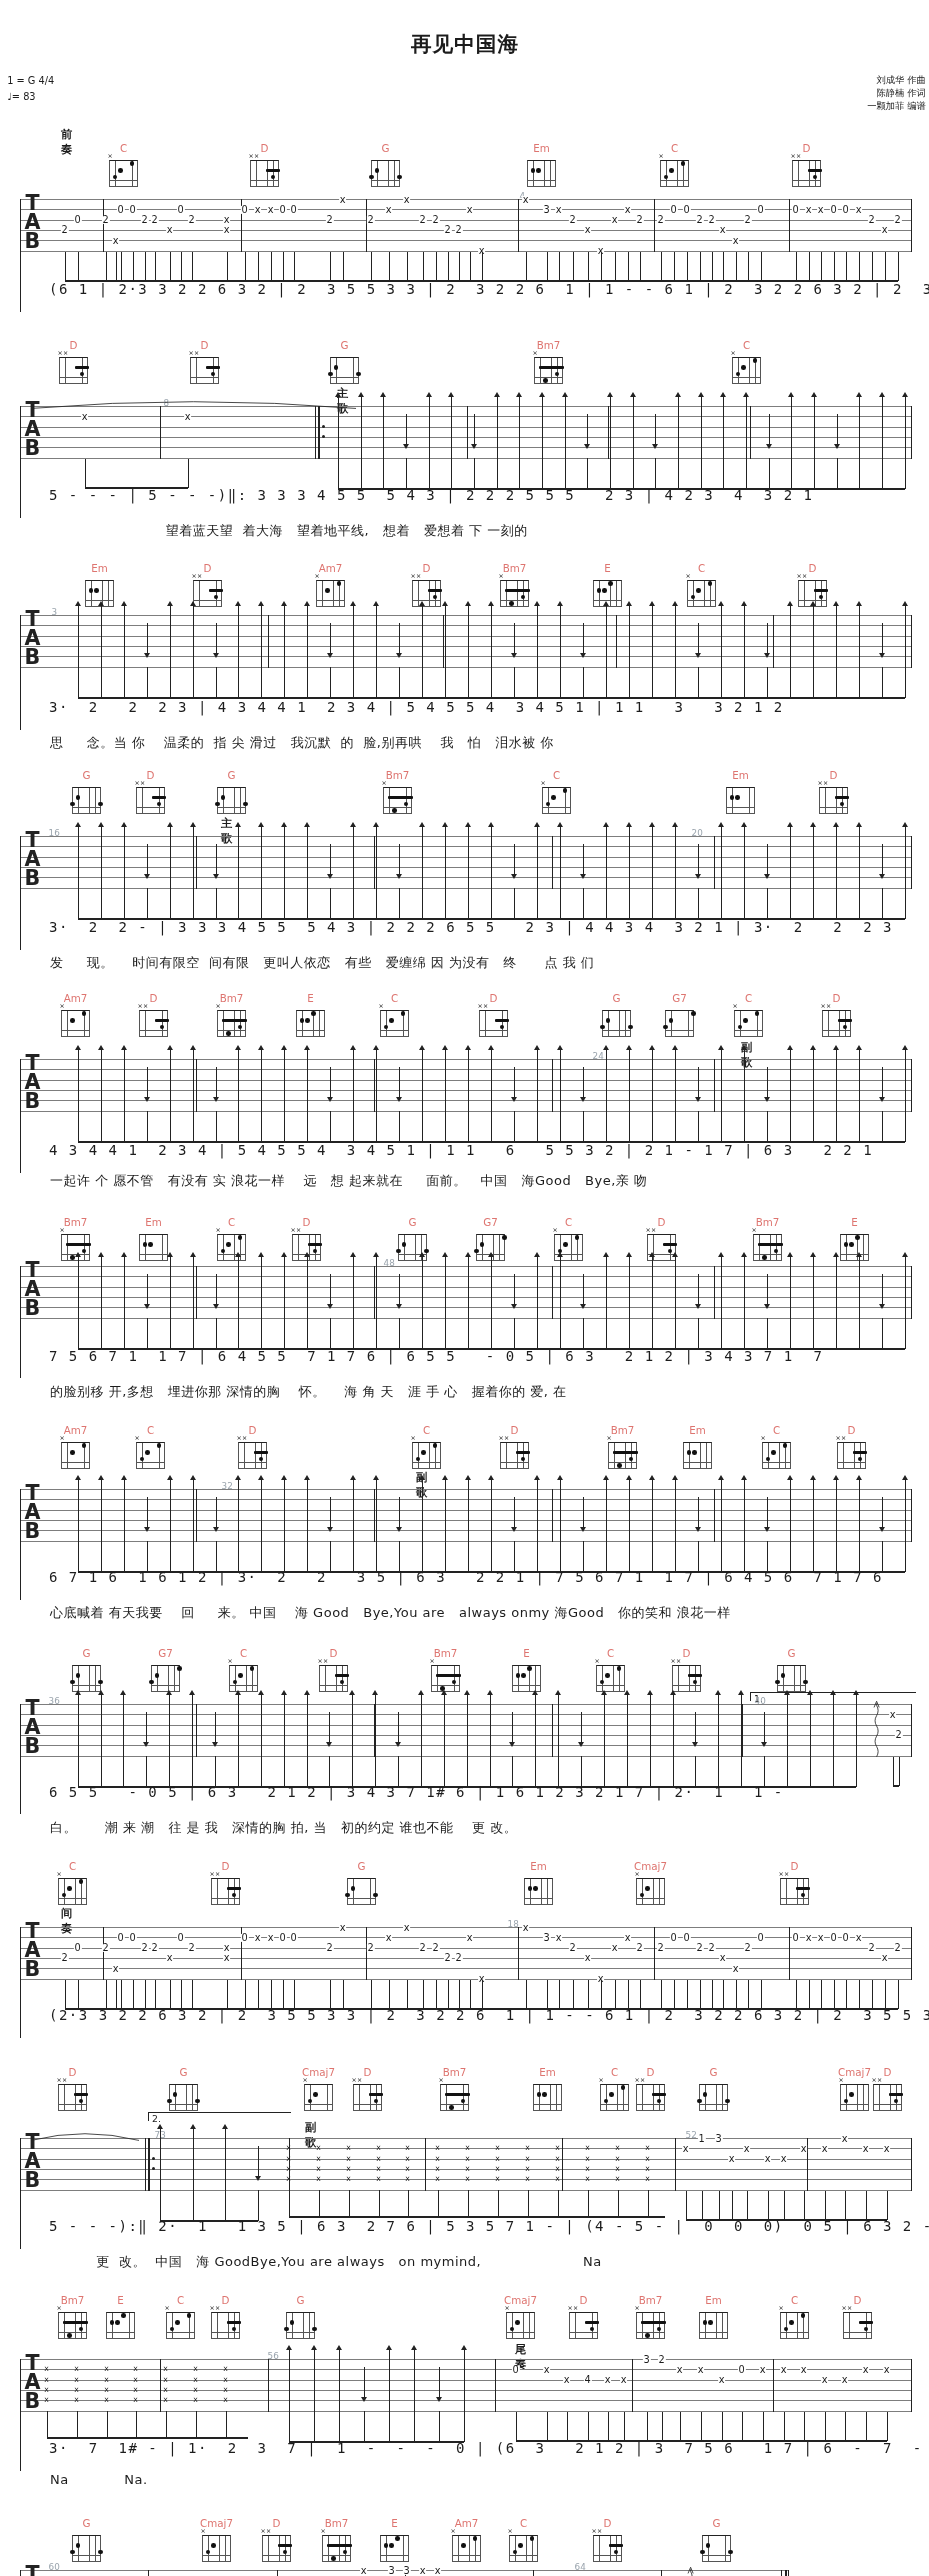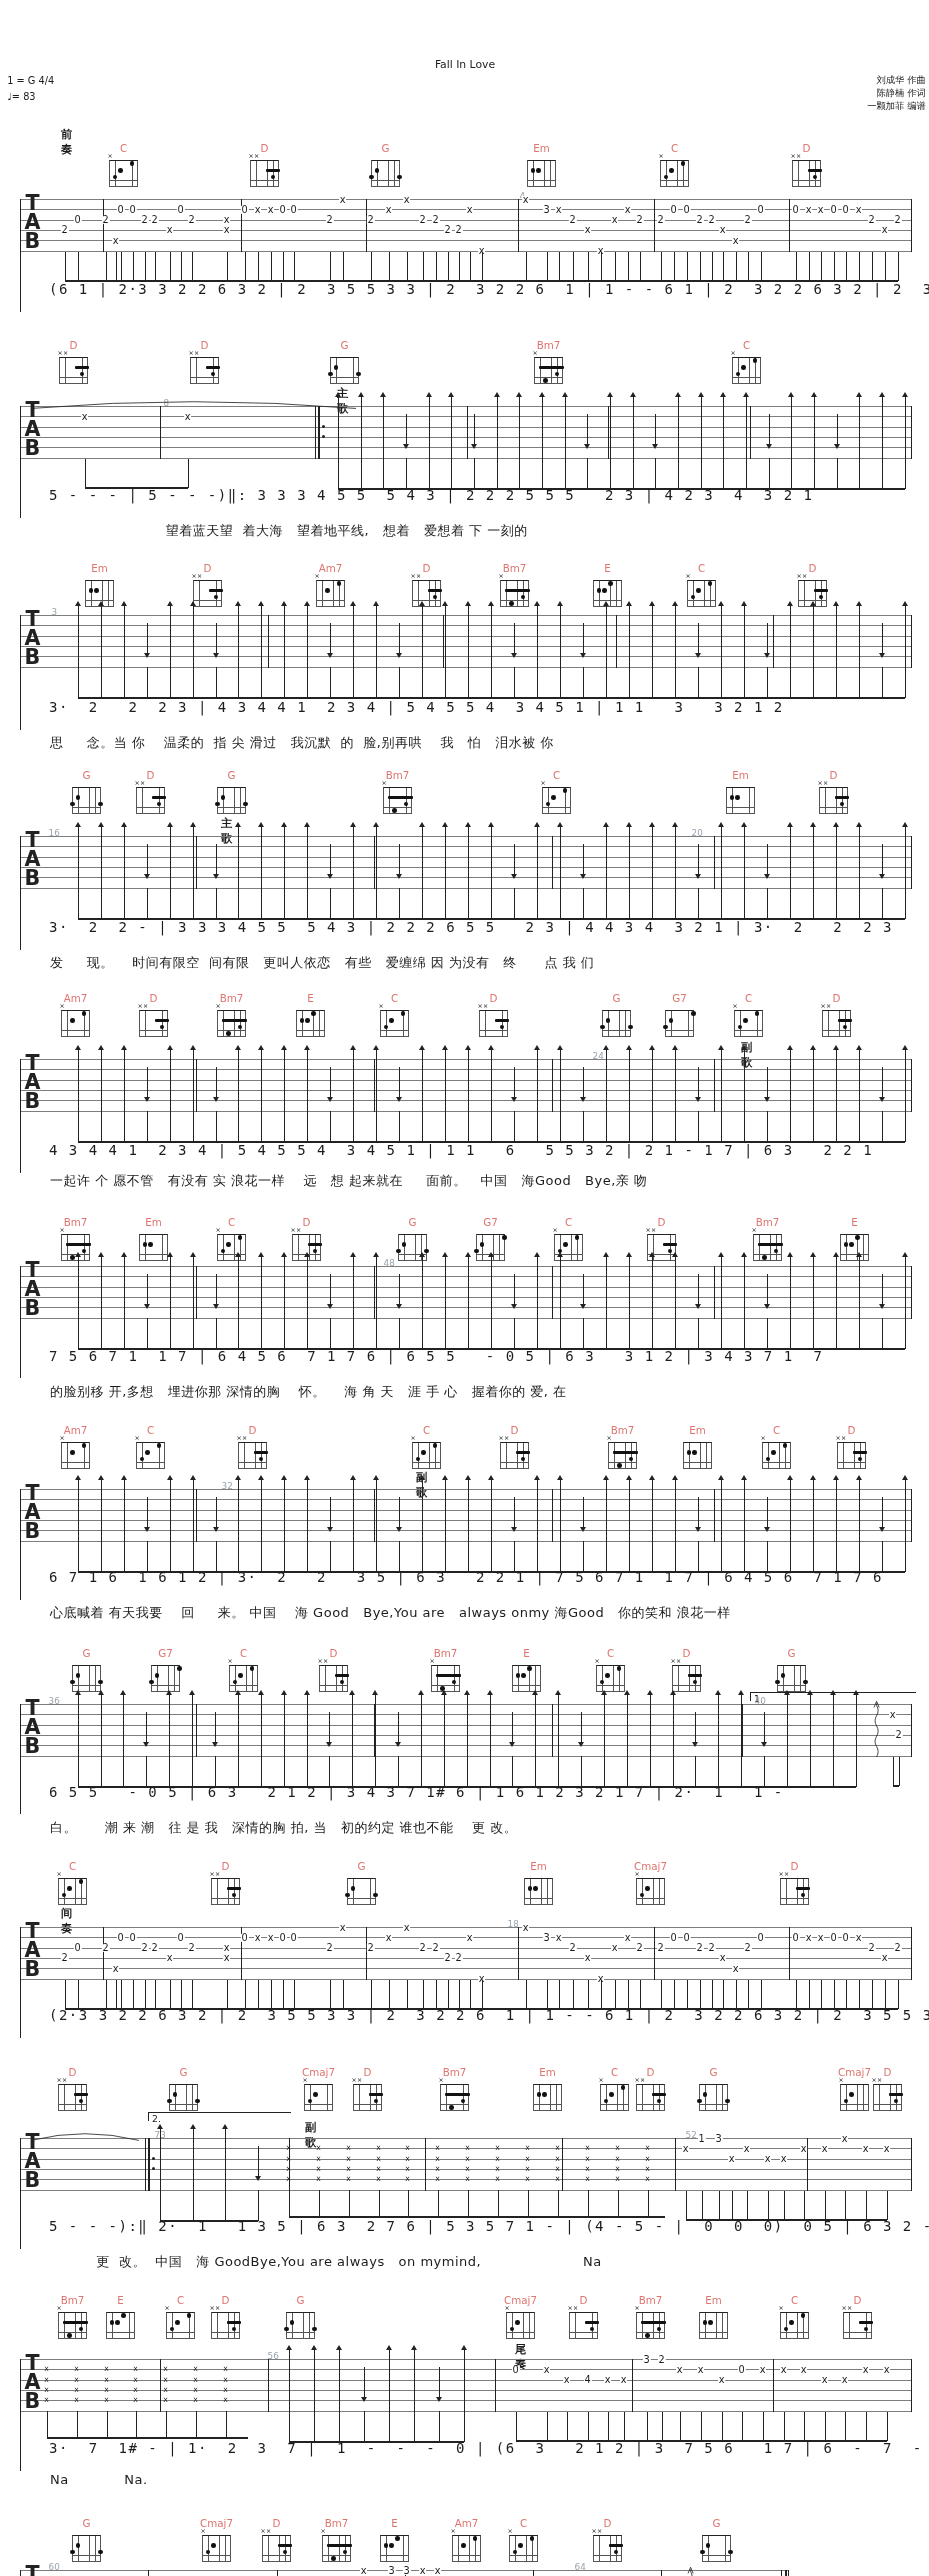--- a/index.html
+++ b/index.html
@@ -38,21 +38,21 @@
   .lyrics{position:absolute;left:50px;font-size:13px;letter-spacing:0.5px;white-space:pre;}
   .volta{position:absolute;border-top:1px solid #222;border-left:1px solid #222;height:8.2px;}
   .volta b{position:absolute;left:3.1px;top:0;font-size:9.3px;font-weight:normal;}
   .leftrule{position:absolute;width:1px;background:#222;}
   svg{position:absolute;overflow:visible;}
 </style>
 </head>
 <body>
 
 <div class="page">
-  <div class="subtitle">Fall In Love</div>
+  <div class="title">再见中国海</div>
   <div class="key">1 = G 4/4</div>
   <div class="tempo">♩= 83</div>
   <div class="credits">
     <div>刘成华 作曲</div>
     <div>陈静楠 作词</div>
     <div>一颗加菲 编谱</div>
   </div>
   <div id="systems">
       <div class="system" style="position: absolute; left: 0px; top: 0px;">
         <div class="section-label" style="left: 61px; top: 127px;">前奏</div>
@@ -1435,21 +1435,21 @@
           <div class="arrow" style="left: 862px; top: 8.2px; height: 30px;">
             <div class="ahead dn"></div>
           </div>
           <div class="stem" style="left: 862px; top: 52px; height: 31px;"></div>
           <div class="arrow" style="left: 885px; top: -9.3px; height: 70px;">
             <div class="ahead up"></div>
           </div>
           <div class="stem" style="left: 885px; top: 52px; height: 31px;"></div>
         </div>
         <div class="leftrule" style="left: 19.6px; top: 1266px; height: 112px;"></div>
-        <div class="jianpu" style="top: 1348px;">7 5 6 7 1  1 7 | 6 4 5 6  7 1 7 6 | 6 5 5   - 0 5 | 6 3   3 1 2 | 3 4 3 7 1  7</div>
+        <div class="jianpu" style="top: 1348px;">7 5 6 7 1  1 7 | 6 4 5 5  7 1 7 6 | 6 5 5   - 0 5 | 6 3   2 1 2 | 3 4 3 7 1  7</div>
         <div class="lyrics" style="top: 1383px;">的脸别移 开,多想   埋进你那 深情的胸    怀。    海 角 天   涯 手 心   握着你的 爱, 在</div>
       </div>
       <div class="system" style="position: absolute; left: 0px; top: 0px;">
         <div class="section-label" style="left: 416px; top: 1470px;">副歌</div>
         <div class="chord" style="left: 55px; top: 1425px;">
           <div class="chord-name" style="color: rgb(222, 117, 112);">Am7</div>
           <div class="diagram">
             <div class="dgrid"></div>
             <span class="muted" style="left: -1.5px;">×</span>
             <div class="dot" style="left: 9.3px; top: 7.7px;"></div>

